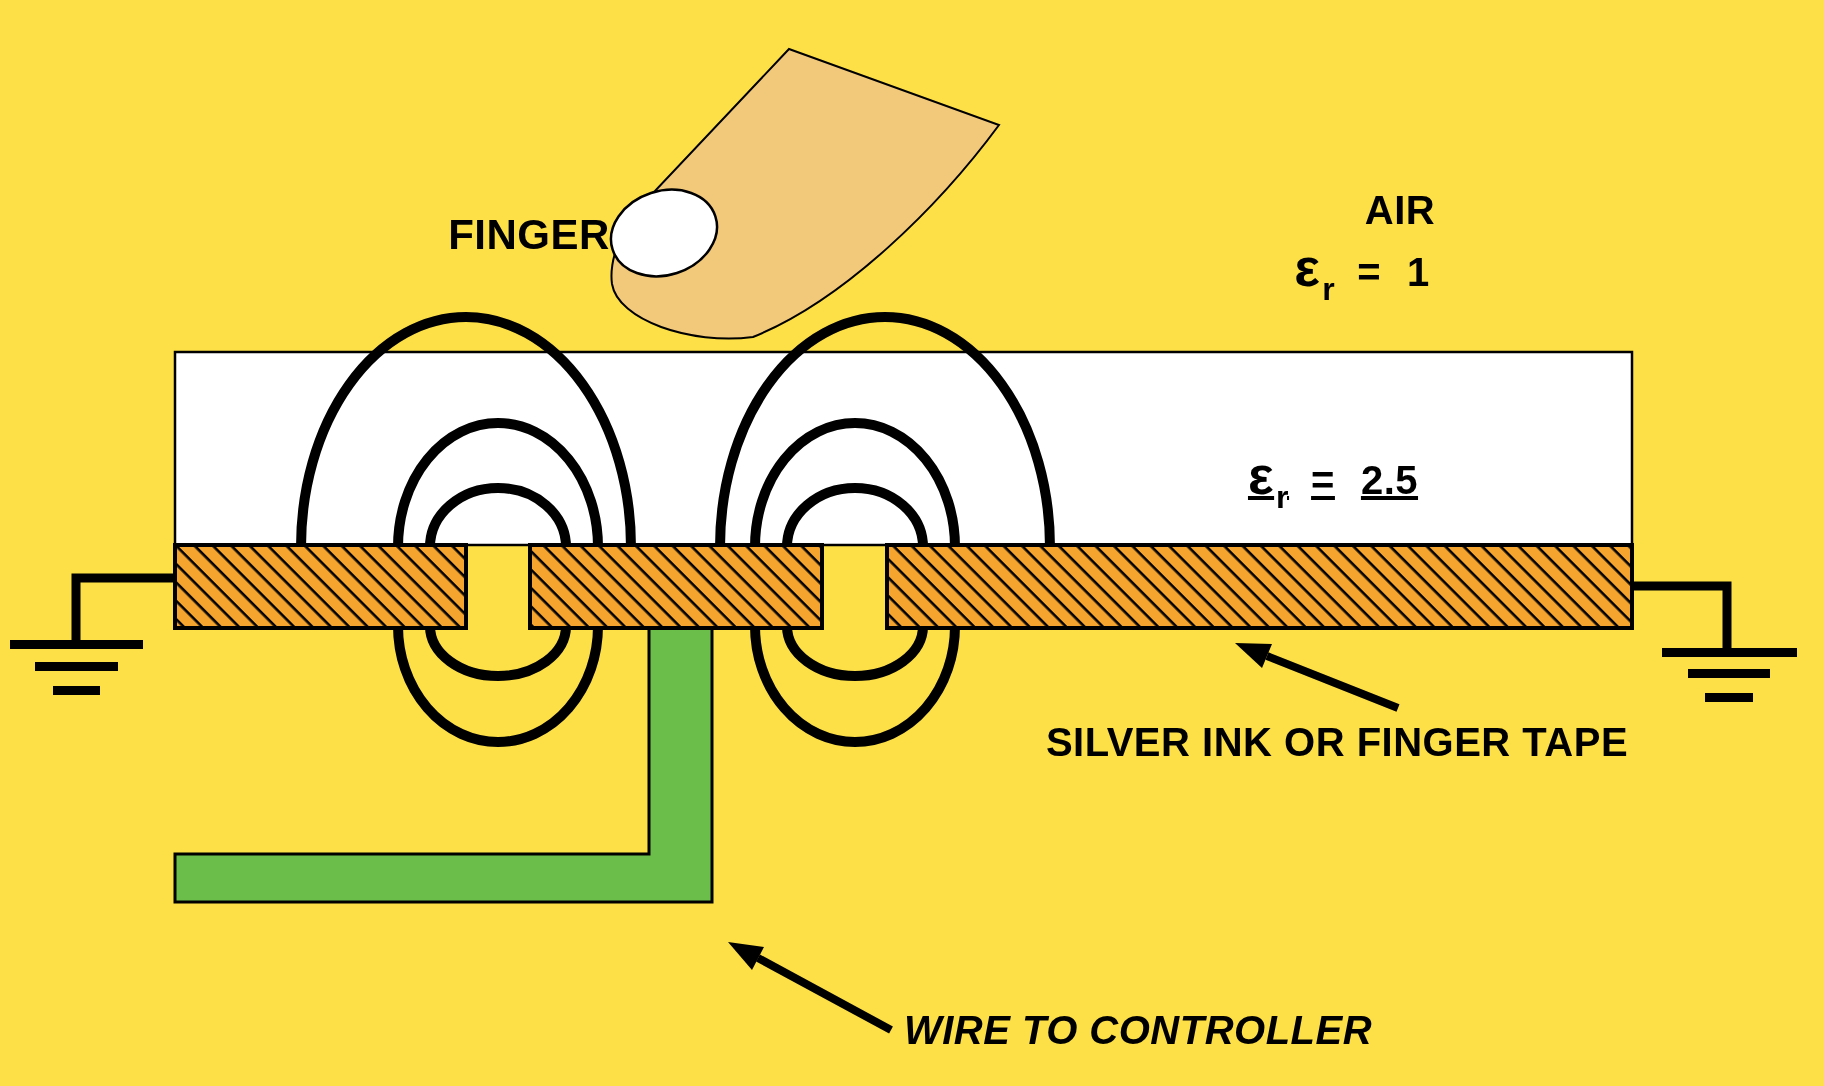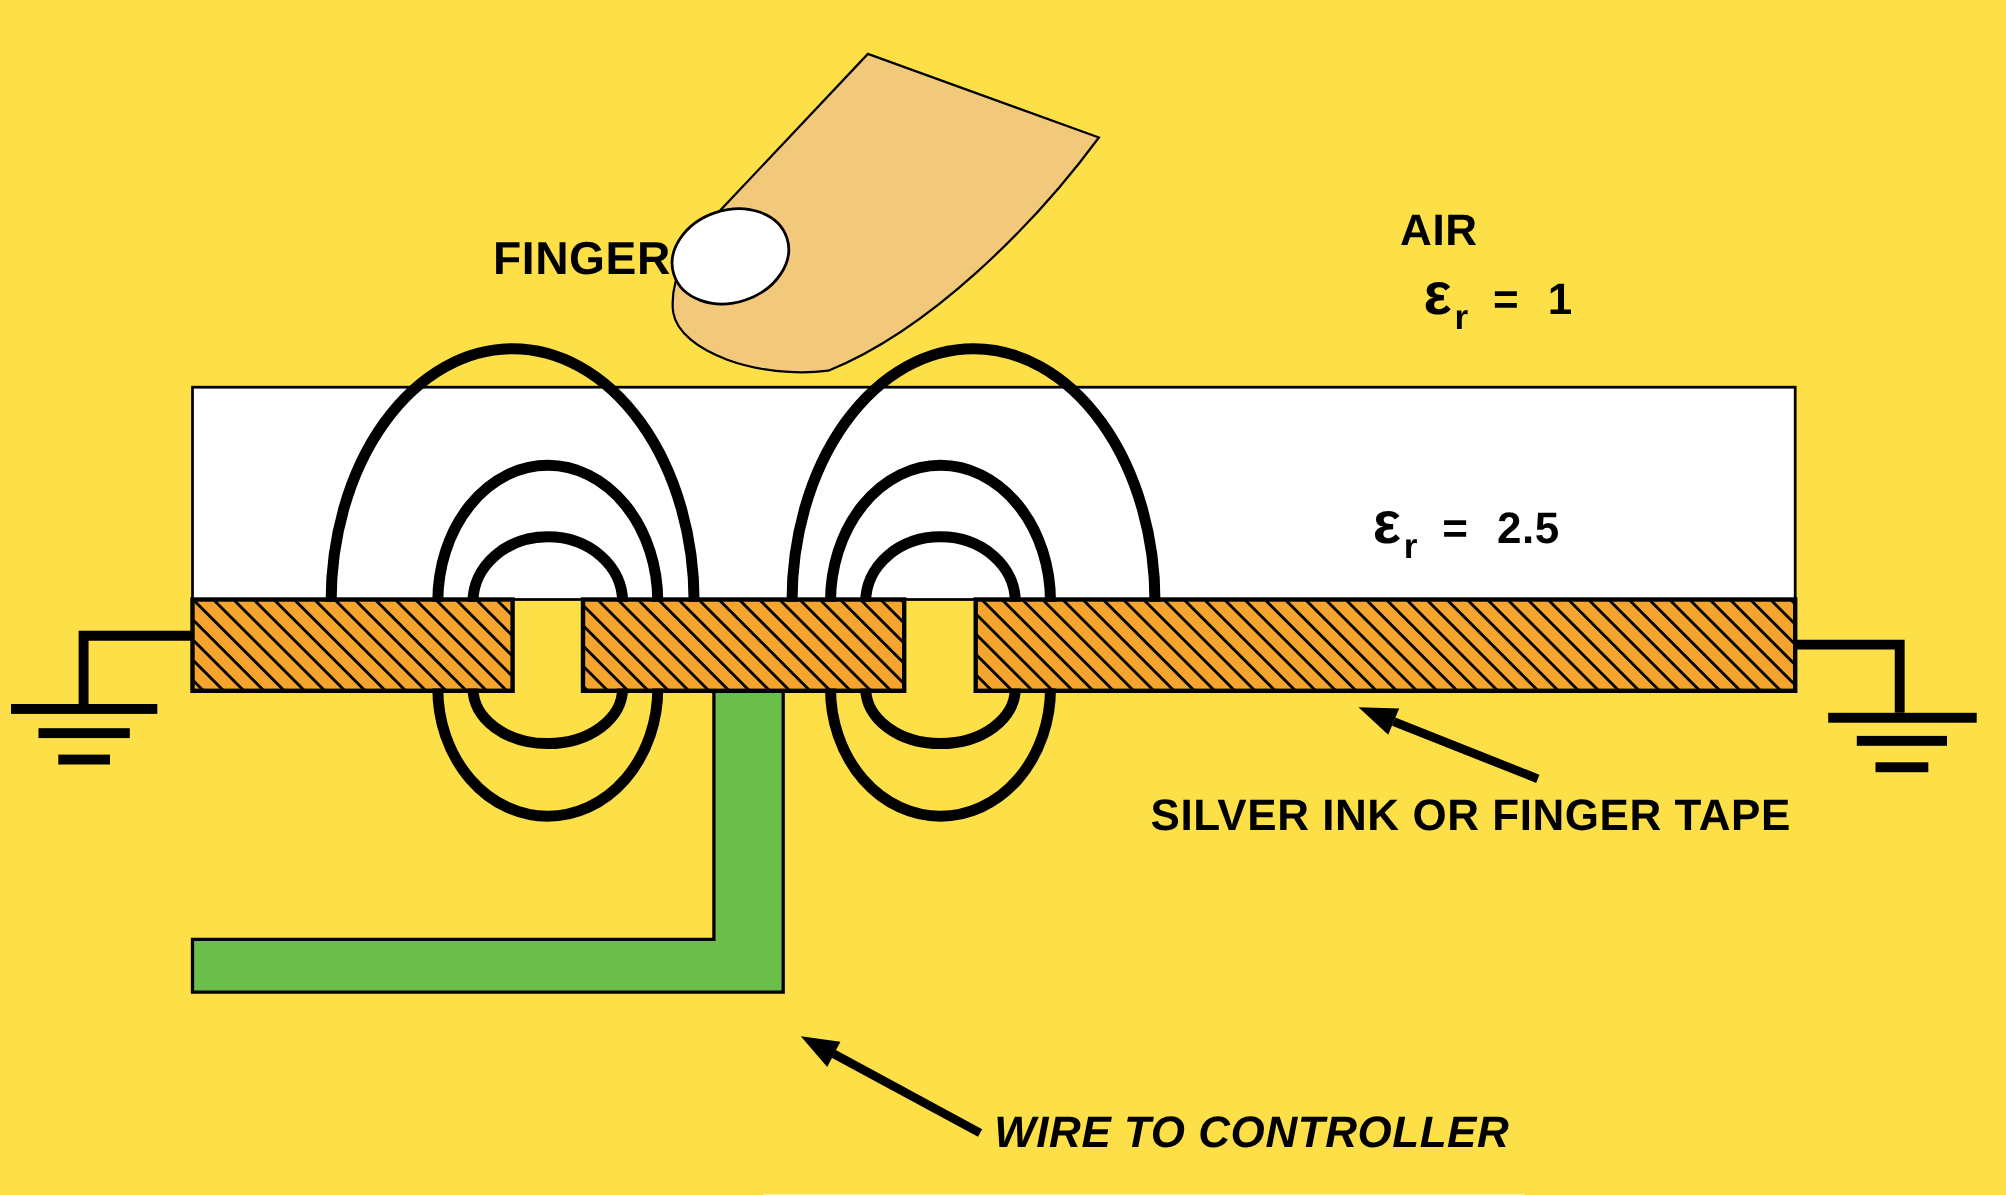--- a/index.html
+++ b/index.html
@@ -93,28 +93,28 @@
     </g>
 
     <g>
       <path d="M 891 1030 L 758 958" fill="none" stroke="#000" stroke-width="8"></path>
       <polygon points="728,942 764,947 752,970" fill="#000"></polygon>
     </g>
   </svg>
 
   <div class="lbl finger" style="left:529px; top:235px;">FINGER</div>
 
-  <div class="lbl" style="left:1308px; top:210px;">AIR</div>
+  <div class="lbl" style="left:1400px; top:210px;">AIR</div>
 
   <div class="lbl formula" style="left:1362px; top:272px;">
     <span class="eps">ε</span><span class="sub">r</span><span class="eq">=</span><span class="val">1</span>
   </div>
 
 
-  <div class="lbl formula" style="left:1333px; top:480px;">
+  <div class="lbl formula" style="left:1333px; top:480px;text-decoration:underline;">
     <span class="eps">ε</span><span class="sub">r</span><span class="eq">=</span><span class="val">2.5</span>
   </div>
 
   <div class="lbl" style="left:1337px; top:742px;">SILVER INK OR FINGER TAPE</div>
 
   <div class="lbl" style="left:1138px; top:1030px;font-style:italic;">WIRE TO CONTROLLER</div>
 
 </div>
 
 </body></html>

